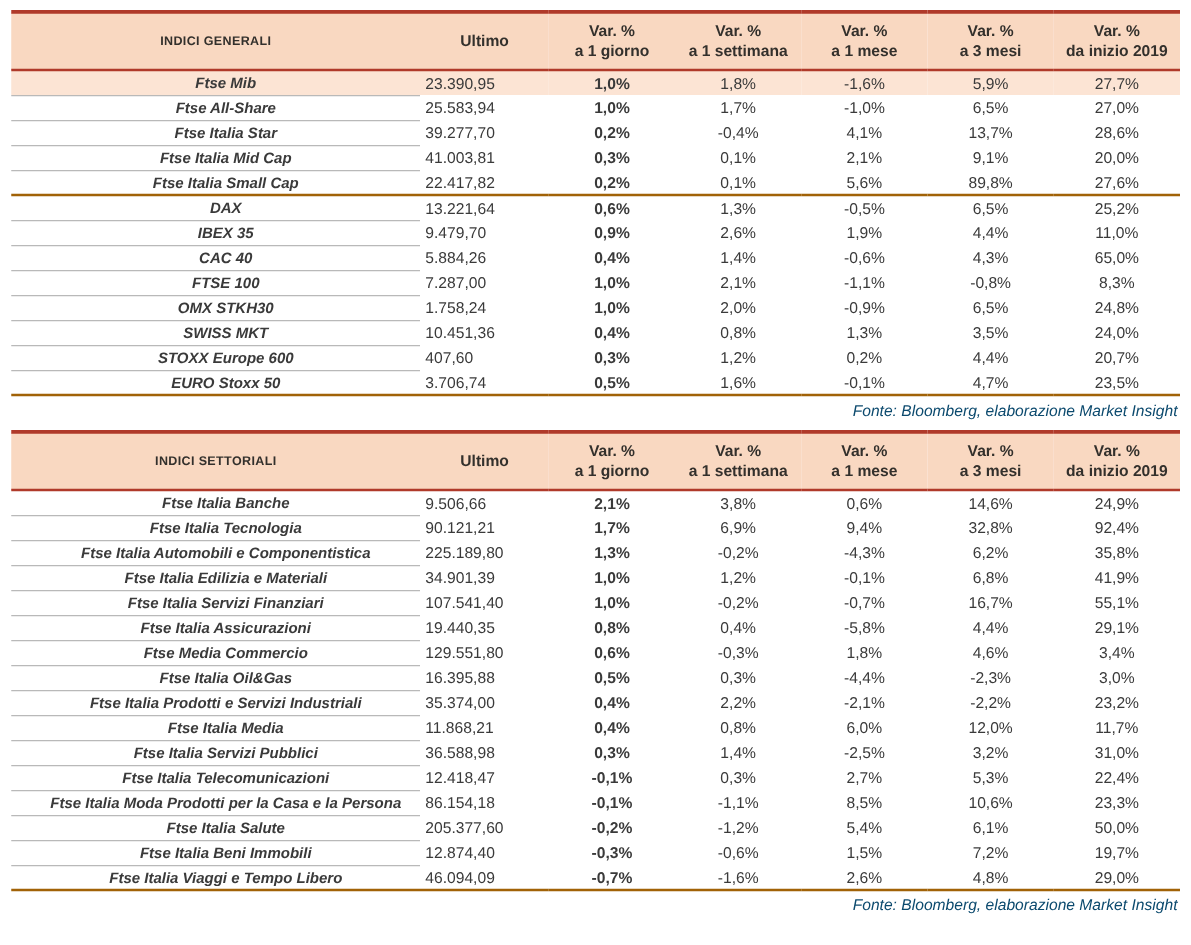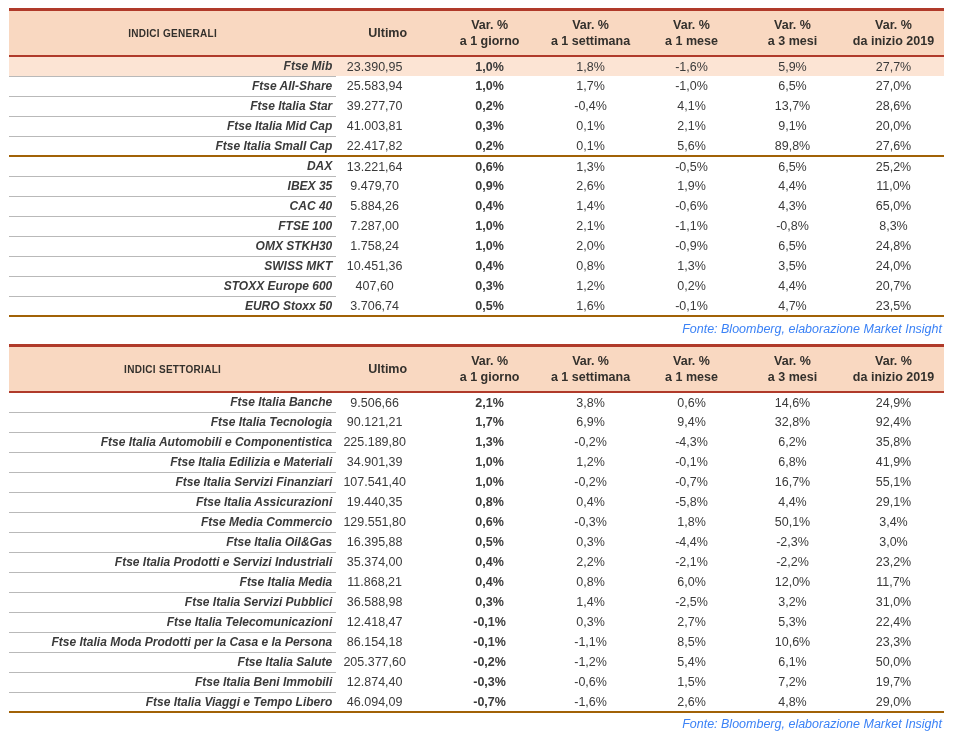--- a/index.html
+++ b/index.html
@@ -39,37 +39,37 @@
     font-size: 12.5px;
     height: 20px;
     padding: 1px 4px;
     vertical-align: middle;
     white-space: nowrap;
   }
   td.name {
     font-weight: bold;
     font-style: italic;
     font-size: 12px;
-    text-align: right;
+    text-align: center;
     padding-left: 20px;
     border-bottom: 1px solid #b9b9b9;
     overflow: hidden;
   }
-  td.num { text-align: center; padding-right: 30px; }
+  td.num { text-align: left; padding-right: 30px; }
   td.pct { text-align: center; }
   td.bold { font-weight: bold; }
 
   tr.highlight td { background: #fce4d4; }
   tr.divider td { border-bottom: 2px solid #a16207; }
 
   .source {
     text-align: right;
     font-style: italic;
     font-size: 12.5px;
-    color: #3b82f6;
+    color: #0c4a6e;
     padding: 5px 2px 8px 0;
   }
   .source:last-child { padding-bottom: 0; padding-top: 4px; }
 </style>
 </head>
 <body>
 
 <div class="report">
   <table>
       <colgroup>
@@ -318,21 +318,21 @@
           <td class="pct">-5,8%</td>
           <td class="pct">4,4%</td>
           <td class="pct">29,1%</td>
         </tr>
         <tr>
           <td class="name">Ftse Media Commercio</td>
           <td class="num">129.551,80</td>
           <td class="pct bold">0,6%</td>
           <td class="pct">-0,3%</td>
           <td class="pct">1,8%</td>
-          <td class="pct">50,1%</td>
+          <td class="pct">4,6%</td>
           <td class="pct">3,4%</td>
         </tr>
         <tr>
           <td class="name">Ftse Italia Oil&amp;Gas</td>
           <td class="num">16.395,88</td>
           <td class="pct bold">0,5%</td>
           <td class="pct">0,3%</td>
           <td class="pct">-4,4%</td>
           <td class="pct">-2,3%</td>
           <td class="pct">3,0%</td>

